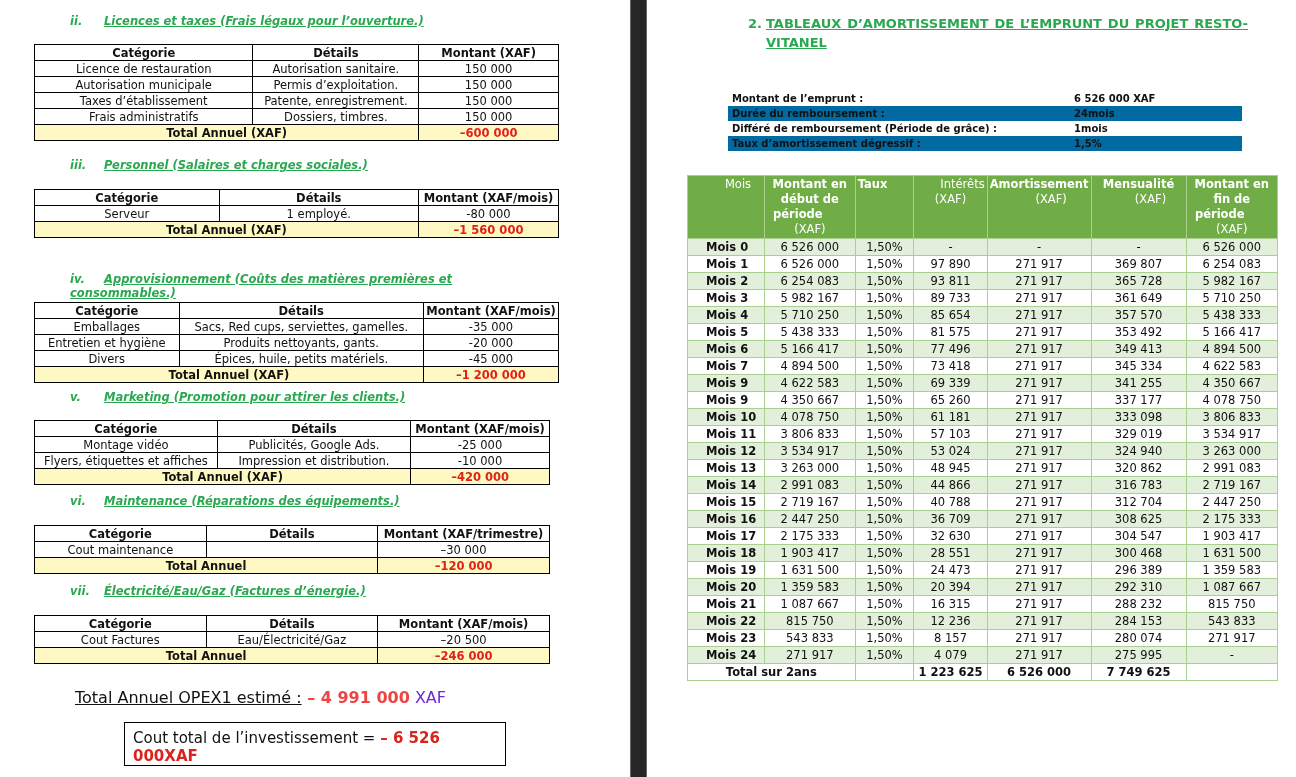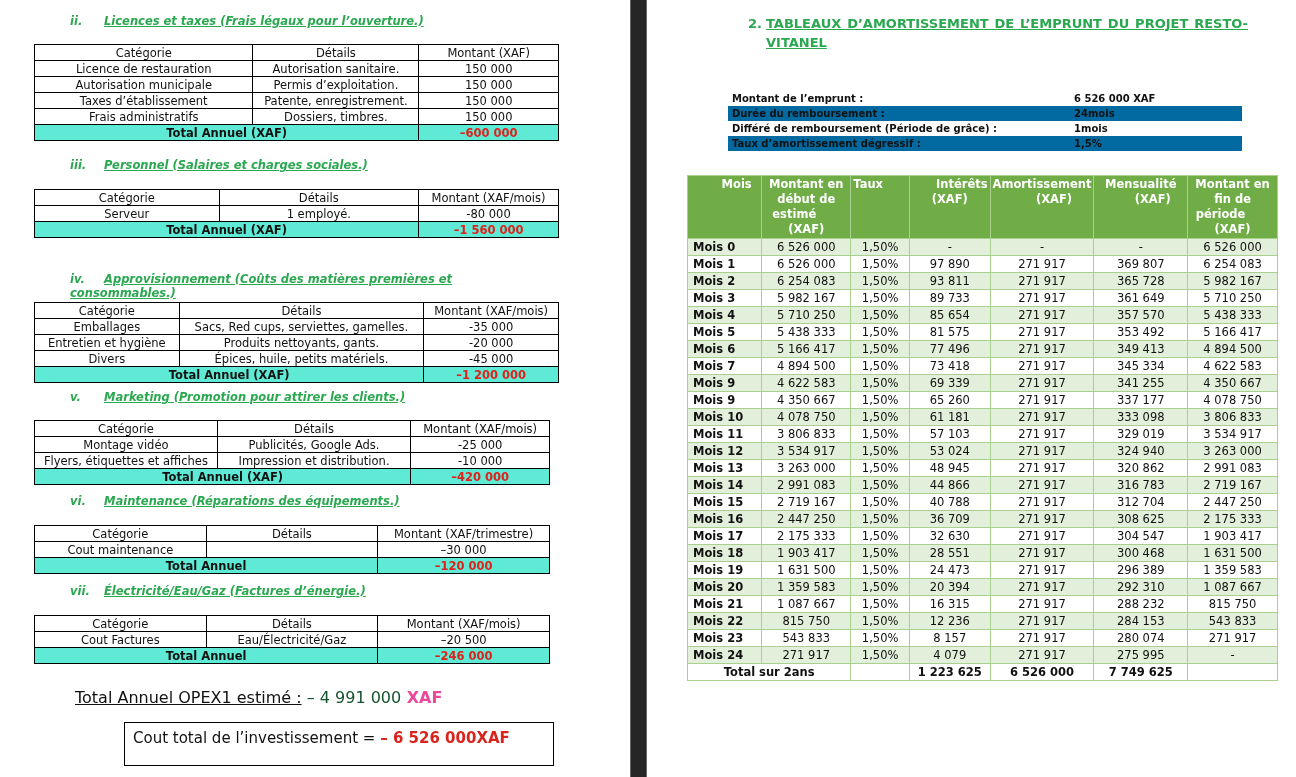--- a/index.html
+++ b/index.html
@@ -6,43 +6,43 @@
   body{width:1296px;height:777px;background:#fff;position:relative;overflow:hidden;font-family:"DejaVu Sans",sans-serif;color:#111;}
   .divider{position:absolute;left:630px;top:0;width:15px;height:777px;background:#262626;border-left:1px solid #666;border-right:1px solid #666;}
   .left{position:absolute;left:0;top:0;width:533px;height:777px;}
   .right{position:absolute;left:646px;top:0;width:650px;height:777px;}
   .sec-title{position:absolute;font-size:11.5px;font-weight:bold;font-style:italic;color:#2aa850;}
   .sec-title .num{display:inline-block;width:34px;}
   .sec-title .txt{text-decoration:underline;}
   table{border-collapse:collapse;}
   table.opex{position:absolute;font-size:11.5px;}
   table.opex td, table.opex th{border:1px solid #000;padding:0 2px;text-align:center;height:15px;line-height:14px;white-space:nowrap;font-weight:normal;}
-  table.opex th{font-weight:normal;}
-  table.opex tr.total td{background:#5eead4;font-weight:bold;}
+  table.opex th{font-weight:bold;}
+  table.opex tr.total td{background:#fef9c3;font-weight:bold;}
   table.opex tr.total td.amt{color:#e0201b;}
   .opex-total{position:absolute;left:75px;top:688px;font-size:16px;}
   .opex-total .lbl{text-decoration:underline;font-weight:normal;}
-  .opex-total .val{color:#14532d;font-weight:normal;}
-  .opex-total .unit{color:#ec4899;font-weight:bold;}
-  .invest-box{position:absolute;left:124px;top:722px;width:380px;height:42px;border:1px solid #000;font-size:15px;padding-left:48px;}
+  .opex-total .val{color:#ef4444;font-weight:bold;}
+  .opex-total .unit{color:#6d28d9;}
+  .invest-box{position:absolute;left:124px;top:722px;width:380px;height:42px;border:1px solid #000;font-size:15px;}
   .invest-box .inner{position:absolute;left:8px;top:6px;}
   .invest-box .val{color:#d9231c;font-weight:bold;}
   .r-title{position:absolute;left:102px;top:14px;width:500px;font-size:13px;font-weight:bold;color:#2aa850;line-height:19px;}
   .r-title .num{position:absolute;left:0;top:0;}
   .r-title .txt{display:block;margin-left:18px;text-decoration:underline;text-align:justify;text-align-last:left;}
   .params{position:absolute;left:82px;top:91px;width:514px;font-size:10px;font-weight:bold;}
   .params .row{display:flex;height:15px;line-height:15px;padding-left:4px;}
   .params .row.shade{background:#0369a1;}
   .params .k{width:342px;}
   table.amort{position:absolute;left:41px;top:175px;width:591px;font-size:11.5px;}
   table.amort th{background:#70ad47;color:#fff;font-weight:bold;border:1px solid #a9d08e;vertical-align:top;line-height:15px;padding:1px 2px;}
-  table.amort th .light{font-weight:bold;padding-left:24px;}
+  table.amort th .light{font-weight:normal;padding-left:24px;}
   table.amort td{border:1px solid #a9d08e;text-align:center;height:16px;line-height:15px;padding:0 2px;white-space:nowrap;}
   table.amort tr.even td{background:#e2efda;}
-  table.amort td.mois{font-weight:bold;text-align:left;padding-left:5px;margin-top:12px;}
+  table.amort td.mois{font-weight:bold;text-align:left;padding-left:18px;margin-top:12px;}
   table.amort tr.total td{font-weight:bold;background:#fff;}
 </style>
 </head>
 <body>
 
 <div class="left" id="left">
     <div class="sec-title" style="left: 70px; top: 14px;"><span class="num">ii.</span><span class="txt">Licences et taxes (Frais légaux pour l’ouverture.)</span></div>
     <table class="opex" style="left: 34px; top: 44px; width: 525px;">
       <colgroup>
         <col style="width:219px">
@@ -251,21 +251,21 @@
         <col style="width:95px">
         <col style="width:44px">
         <col style="width:62px">
         <col style="width:102px">
         <col style="width:98px">
         <col style="width:96px">
       </colgroup>
       <tbody>
         <tr>
           <th><span></span><span class="light">Mois</span></th>
-          <th><span>Montant en début de estimé</span><span class="light"> (XAF)</span></th>
+          <th><span>Montant en début de période</span><span class="light"> (XAF)</span></th>
           <th><span>Taux</span><span class="light"></span></th>
           <th><span></span><span class="light">Intérêts (XAF)</span></th>
           <th><span>Amortissement</span><span class="light"> (XAF)</span></th>
           <th><span>Mensualité</span><span class="light"> (XAF)</span></th>
           <th><span>Montant en fin de période</span><span class="light"> (XAF)</span></th>
         </tr>
         <tr class="even">
           <td class="mois">Mois 0</td>
           <td class="">6 526 000</td>
           <td class="">1,50%</td>

